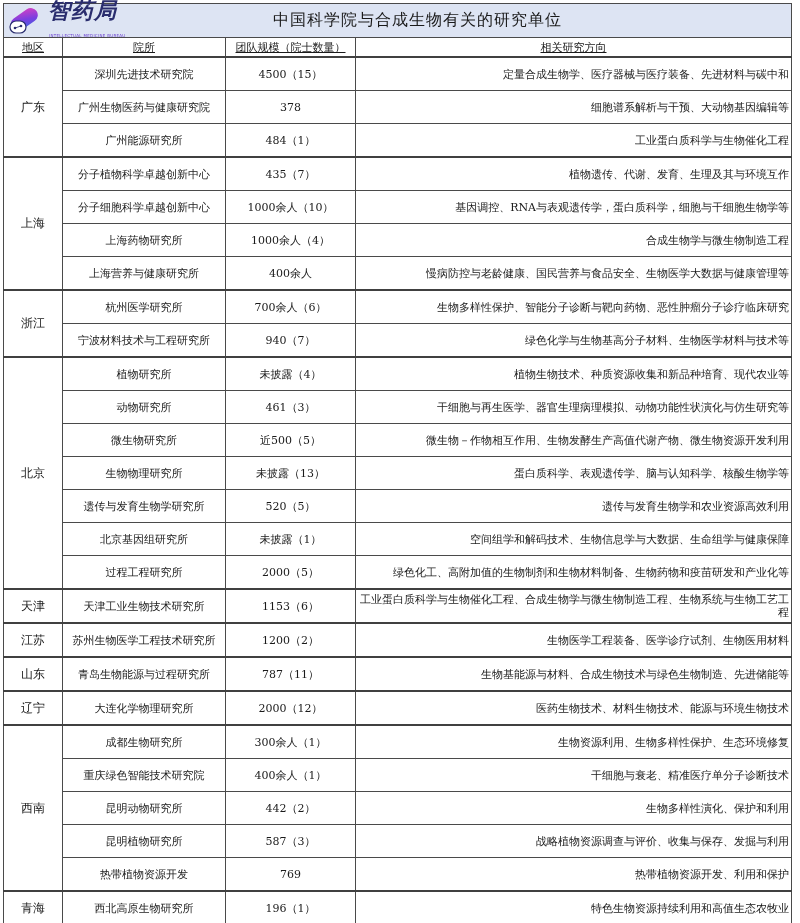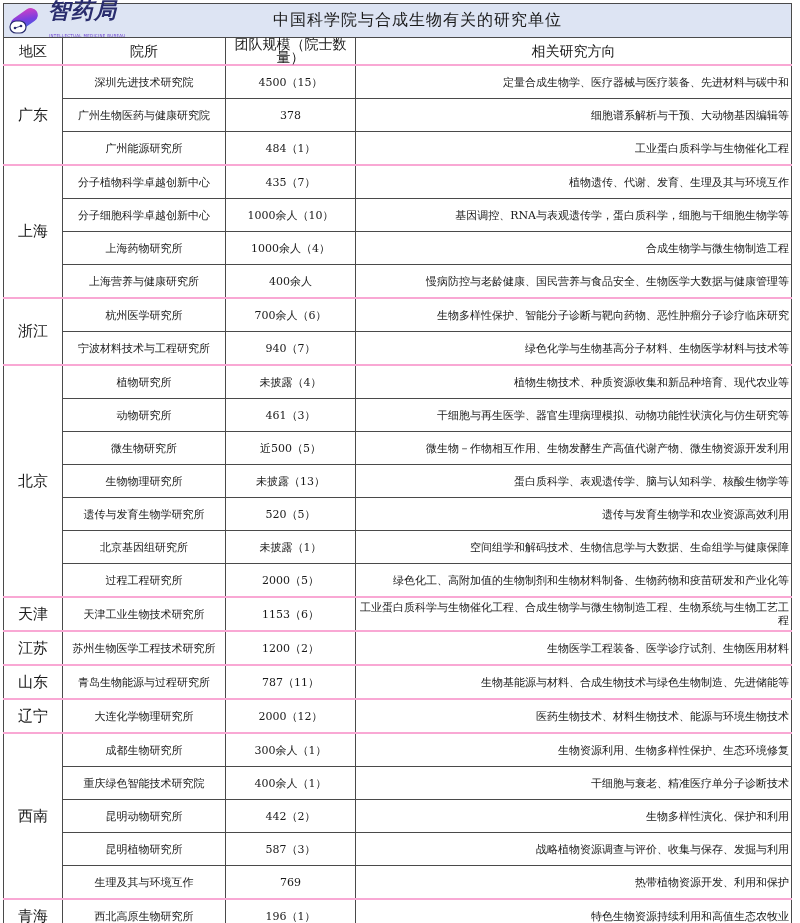--- a/index.html
+++ b/index.html
@@ -10,25 +10,25 @@
   td, th { border:1px solid #4a4a4a; text-align:center; vertical-align:middle;
            font-size:11px; font-weight:normal; padding:0 2px; line-height:13px; }
   .title-row td { background:#dde4f3; height:33px; position:relative; border-color:#4a4a4a; }
   .title-text { font-size:16px; letter-spacing:1px; position:absolute; left:0; right:4px; top:9px; text-align:center; padding-left:44px; }
   .logo { position:absolute; left:4px; top:2px; width:150px; height:30px; }
   .logo-mark { position:absolute; left:0; top:1px; width:32px; height:28px; }
   .logo-text { position:absolute; left:40px; top:-2px; font-family:Liberation Sans, sans-serif;
                font-weight:bold; font-style:italic; font-size:22px; color:#2a2d6e; letter-spacing:1px; }
   .logo-sub { position:absolute; left:41px; top:23px; font-family:"DejaVu Sans","Liberation Sans",sans-serif;
               font-size:4px; color:#6a3fd0; letter-spacing:0.3px; white-space:nowrap; }
-  .col-head td { height:18px; font-size:14px; }
+  .col-head td { height:18px; font-size:11px;text-decoration:underline; }
   tr.data td { height:32px; }
   tr.data td.dir { font-size:11px;text-align:right; }
-  .region { font-size:15px; }
-  .group-sep td { border-top:2px solid #f9a8d4; }
+  .region { font-size:12px; }
+  .group-sep td { border-top:2px solid #404040; }
 </style>
 </head>
 <body>
 
 <div class="sheet">
   <table>
     <colgroup>
       <col style="width:59px">
       <col style="width:163px">
       <col style="width:130px">
@@ -187,21 +187,21 @@
           <td>昆明动物研究所</td>
           <td>442（2）</td>
           <td class="dir">生物多样性演化、保护和利用</td>
         </tr>
         <tr class="data">
           <td>昆明植物研究所</td>
           <td>587（3）</td>
           <td class="dir">战略植物资源调查与评价、收集与保存、发掘与利用</td>
         </tr>
         <tr class="data">
-          <td>生理及其与环境互作</td>
+          <td>热带植物资源开发</td>
           <td>769</td>
           <td class="dir">热带植物资源开发、利用和保护</td>
         </tr>
         <tr class="data group-sep">
           <td class="region" rowspan="1">青海</td>
           <td>西北高原生物研究所</td>
           <td>196（1）</td>
           <td class="dir">特色生物资源持续利用和高值生态农牧业</td>
         </tr>
       </tbody>

